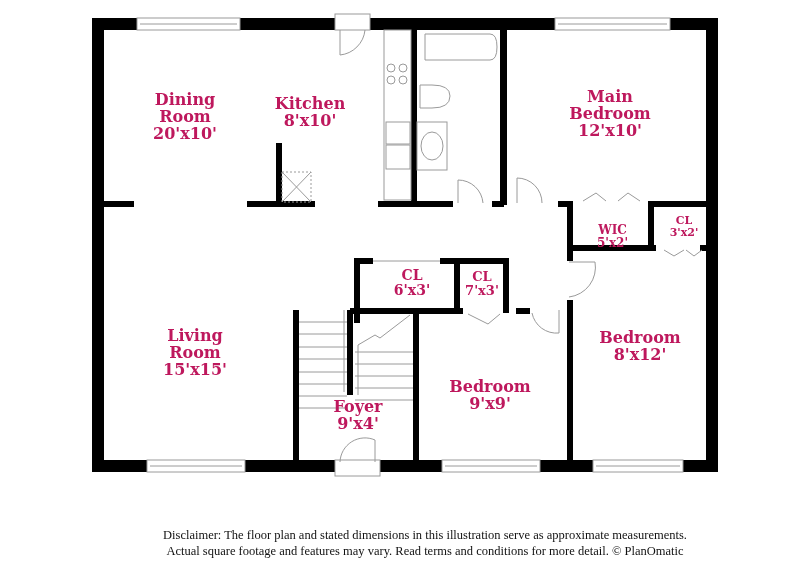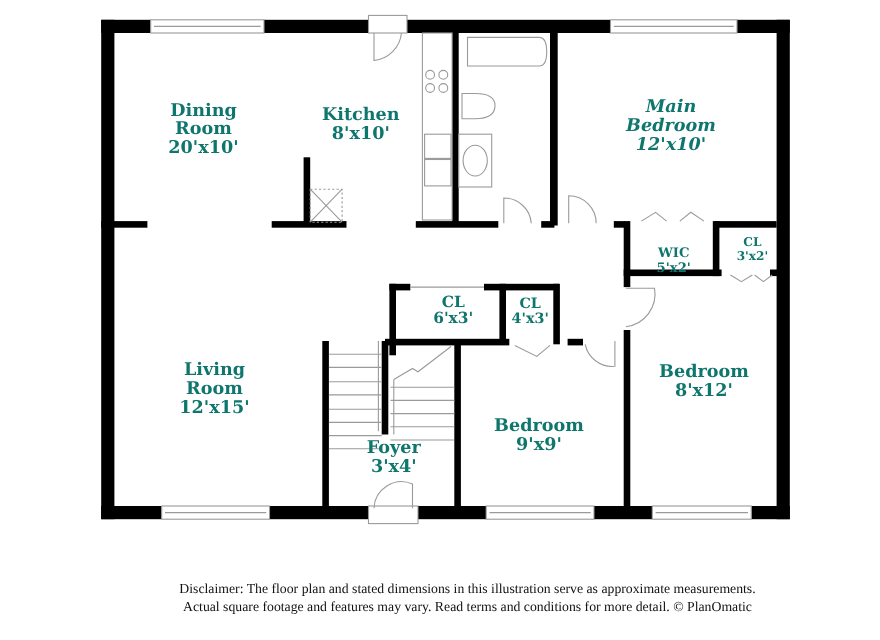--- a/index.html
+++ b/index.html
@@ -2,21 +2,21 @@
 <html><head>
 <meta charset="utf-8">
 <style>
   html, body { margin:0; padding:0; background:#ffffff; }
   body { width:800px; height:582px; position:relative; overflow:hidden; font-family:"DejaVu Serif", serif; }
   #plan { position:absolute; left:0; top:0; width:800px; height:582px; }
   .wall { fill:#000; }
   .thin { fill:none; stroke:#9a9a9a; stroke-width:1; }
   .win { fill:#fff; stroke:#9a9a9a; stroke-width:1; }
   .door { fill:none; stroke:#9a9a9a; stroke-width:1; }
-  .room-label { position:absolute; text-align:center; font-family:"DejaVu Serif", serif; font-weight:bold; color:#0f766e; line-height:1.05; }
+  .room-label { position:absolute; text-align:center; font-family:"DejaVu Serif", serif; font-weight:bold; color:#be185d; line-height:1.05; }
   .room-label.lg { font-size:16px; }
   .room-label.md { font-size:14px; }
   .room-label.sm { font-size:11px; }
   .disclaimer { position:absolute; left:0; width:800px; top:527px; text-align:center; font-family:"Liberation Serif", serif; font-size:12.5px; color:#111; line-height:16px;margin-left:25px; }
 </style>
 </head>
 <body>
 
 <svg id="plan" viewBox="0 0 800 582" xmlns="http://www.w3.org/2000/svg">
 
@@ -149,68 +149,68 @@
     <line class="thin" x1="373" y1="261" x2="440" y2="261"></line>
   </g>
 </svg>
 
 <div class="room-label lg" style="left:135px; top:92px; width:100px;">
   <div>Dining</div>
   <div>Room</div>
   <div>20'x10'</div>
 </div>
 
-<div class="room-label lg" style="left:278px; top:96px; width:100px;">
+<div class="room-label lg" style="left:260px; top:96px; width:100px;">
   <div>Kitchen</div>
   <div>8'x10'</div>
 </div>
 
-<div class="room-label lg" style="left:555px; top:89px; width:110px;font-style:italic;">
+<div class="room-label lg" style="left:555px; top:89px; width:110px;">
   <div>Main</div>
   <div>Bedroom</div>
   <div>12'x10'</div>
 </div>
 
 <div class="room-label sm" style="left:585px; top:213px; width:55px; font-size:12px;margin-top:11px;">
   <div>WIC</div>
   <div>5'x2'</div>
 </div>
 
 <div class="room-label sm" style="left:660px; top:215px; width:48px;">
   <div>CL</div>
   <div>3'x2'</div>
 </div>
 
 <div class="room-label lg" style="left:145px; top:308px; width:100px;margin-top:20px;">
   <div>Living</div>
   <div>Room</div>
-  <div>12'x15'</div>
+  <div>15'x15'</div>
 </div>
 
 <div class="room-label md" style="left:372px; top:268px; width:80px;">
   <div>CL</div>
   <div>6'x3'</div>
 </div>
 
 <div class="room-label md" style="left:460px; top:270px; width:44px; font-size:13px;">
   <div>CL</div>
-  <div>4'x3'</div>
+  <div>7'x3'</div>
 </div>
 
 <div class="room-label lg" style="left:585px; top:330px; width:110px;">
   <div>Bedroom</div>
   <div>8'x12'</div>
 </div>
 
 <div class="room-label lg" style="left:435px; top:379px; width:110px;">
   <div>Bedroom</div>
   <div>9'x9'</div>
 </div>
 
 <div class="room-label lg" style="left:318px; top:399px; width:80px;text-align:center;">
   <div>Foyer</div>
-  <div>3'x4'</div>
+  <div>9'x4'</div>
 </div>
 
 <div class="disclaimer">
   <div>Disclaimer: The floor plan and stated dimensions in this illustration serve as approximate measurements.</div>
   <div>Actual square footage and features may vary. Read terms and conditions for more detail. © PlanOmatic</div>
 </div>
 
 </body></html>

